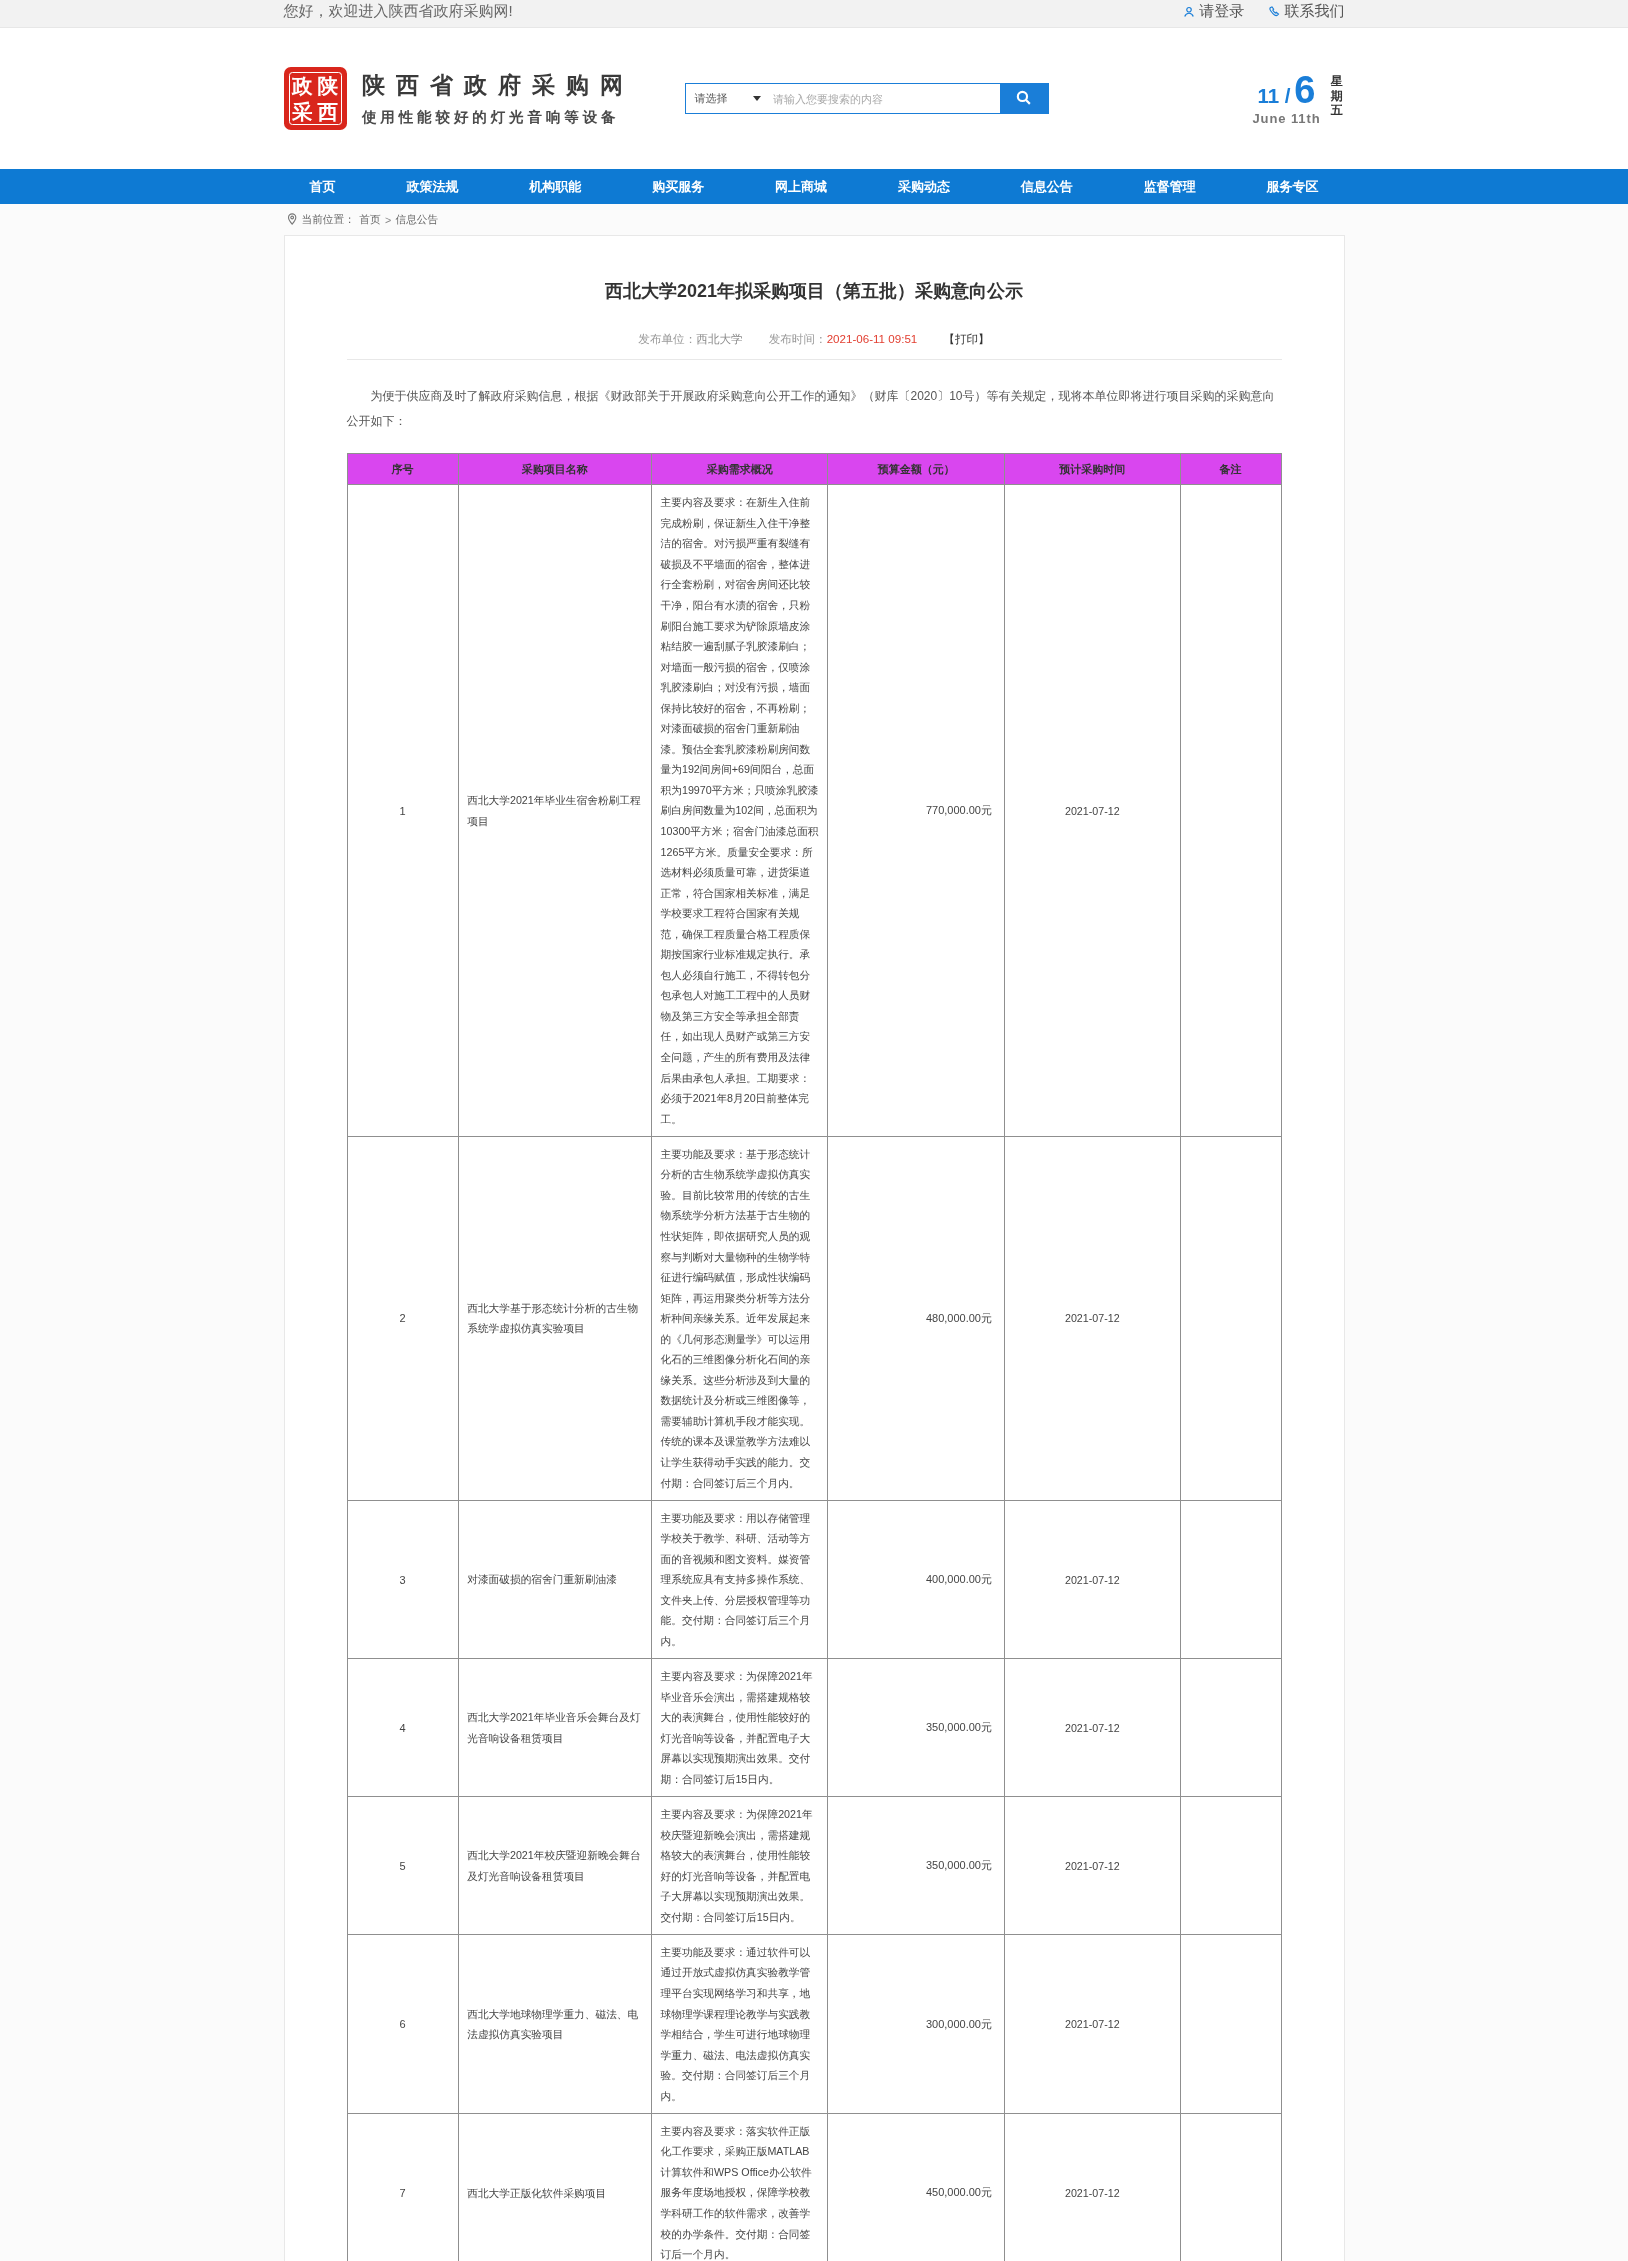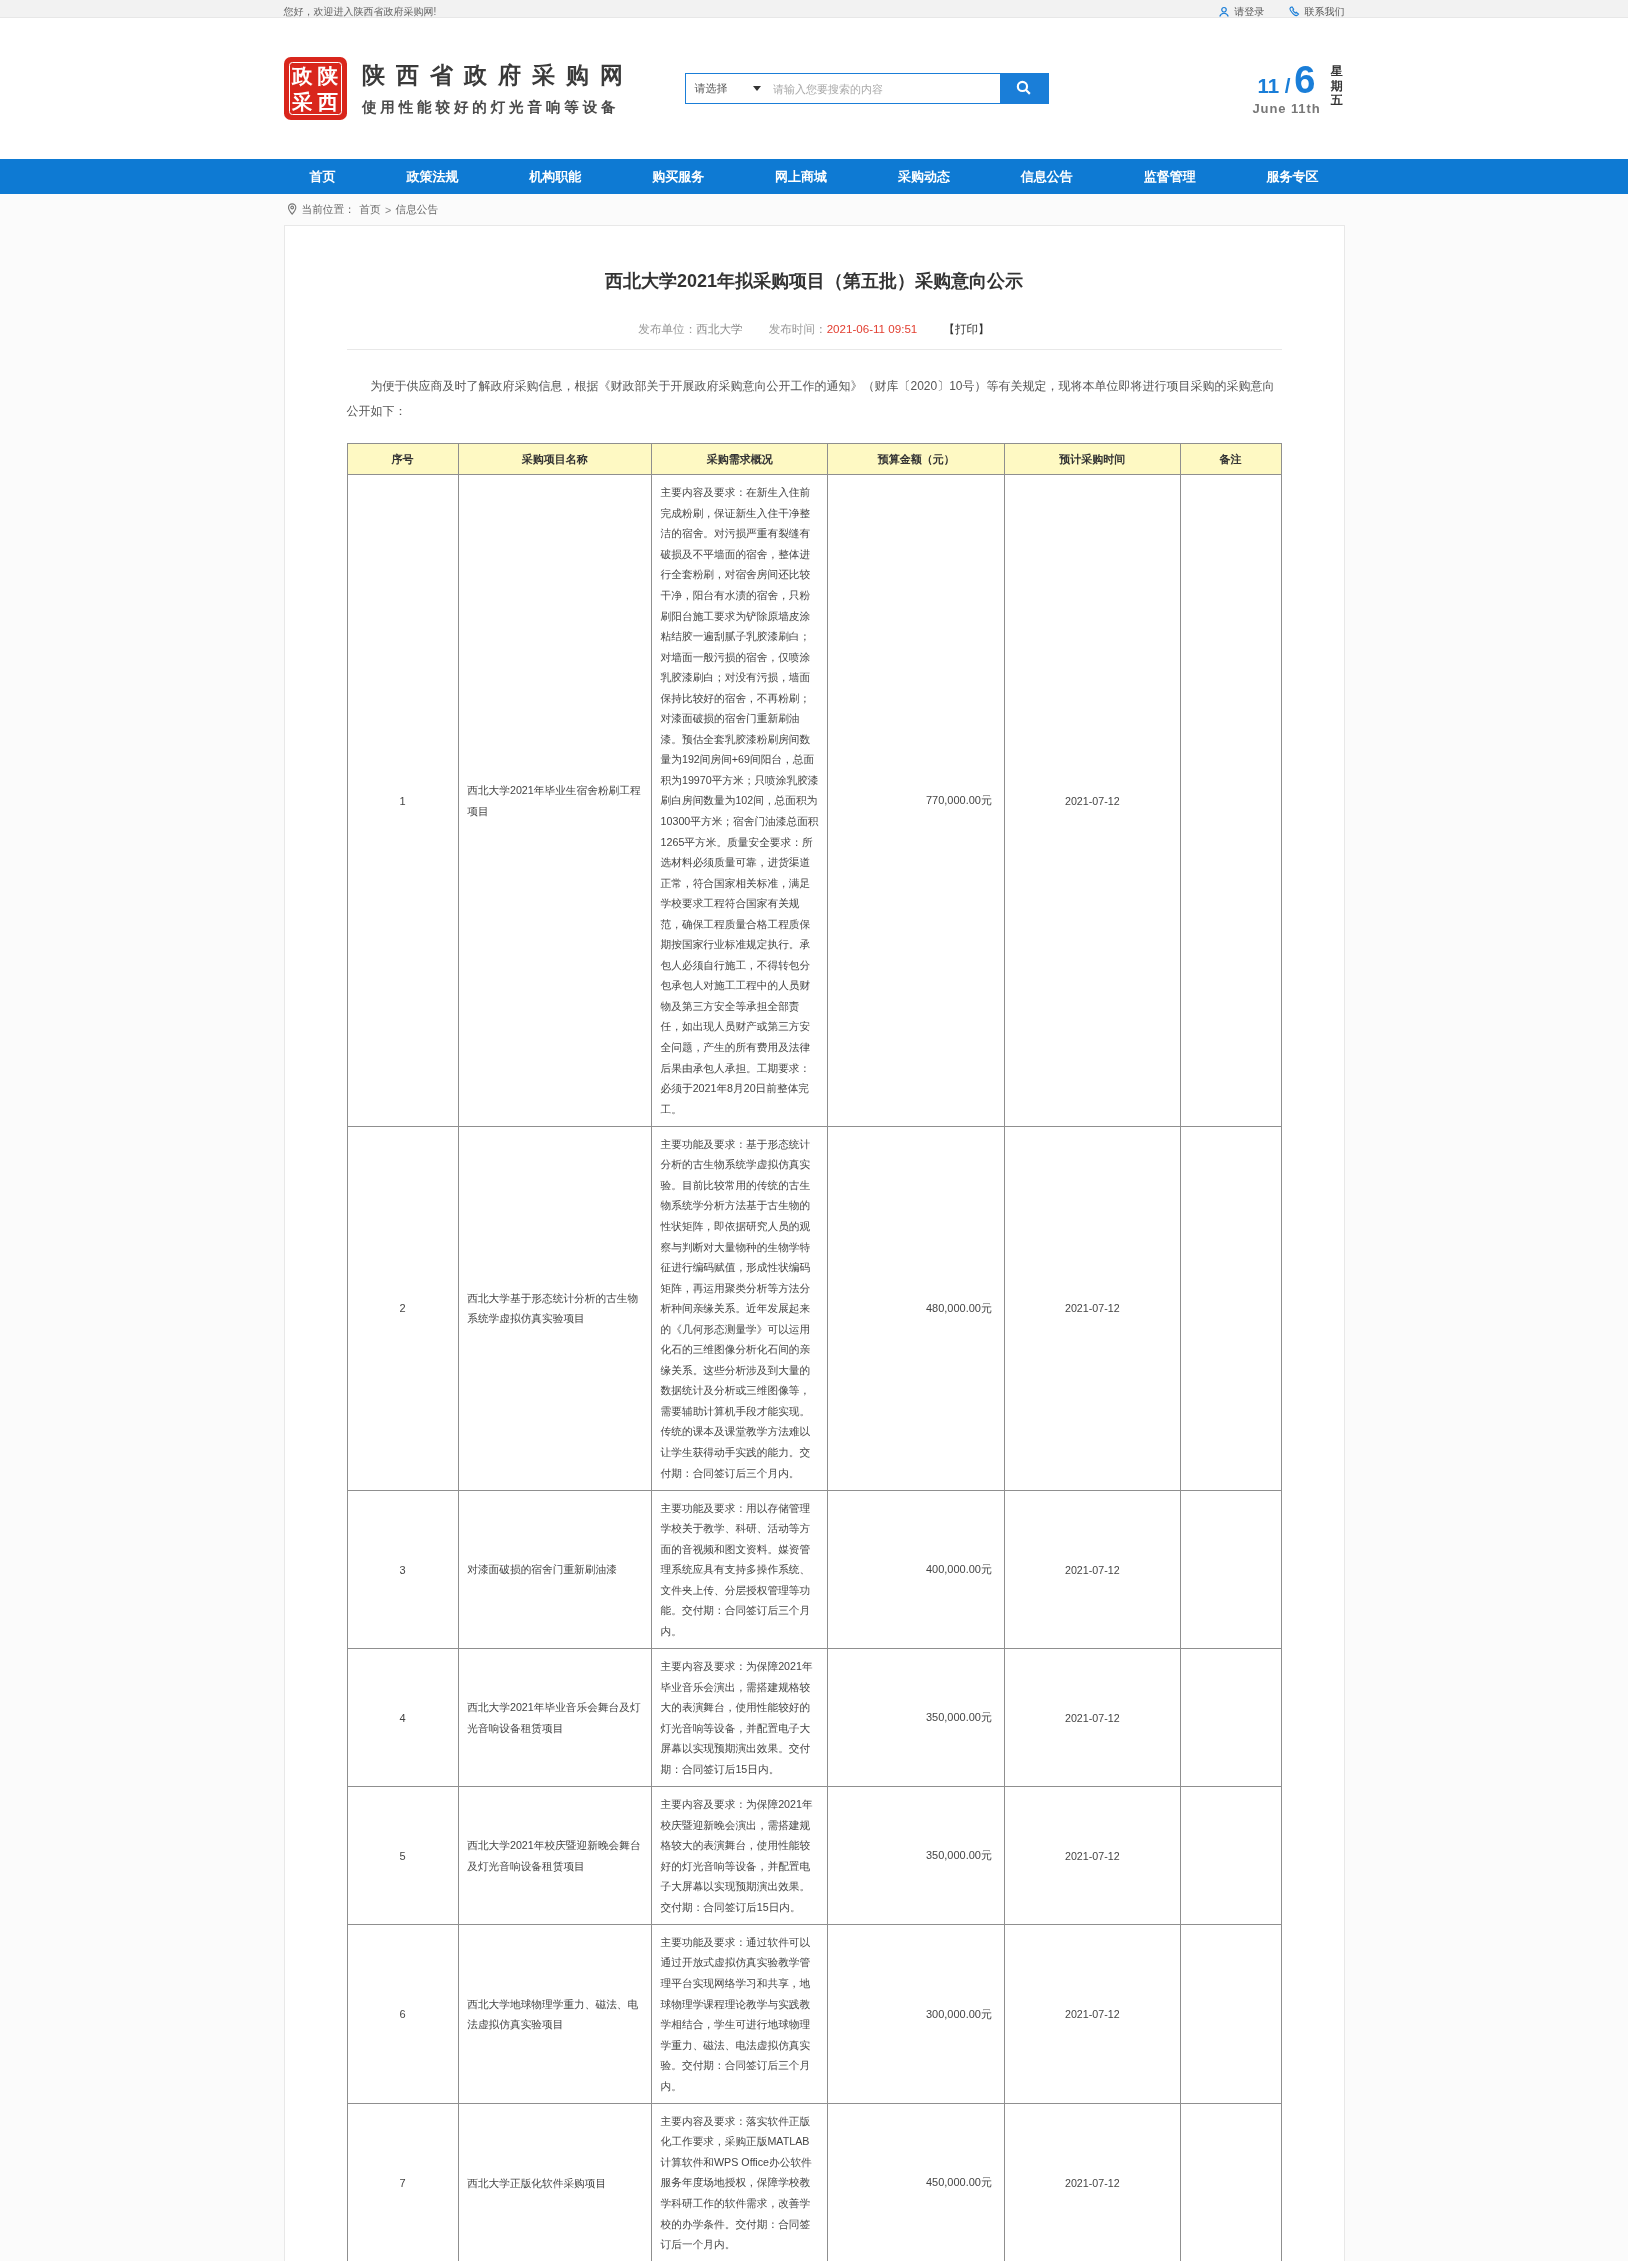--- a/index.html
+++ b/index.html
@@ -1,21 +1,21 @@
 <!DOCTYPE html>
 <html style="font-size:13.7px"><head>
 <meta charset="utf-8">
 <style>
   * { margin:0; padding:0; box-sizing:border-box; }
   html,body { background:#ffffff; font-family:"Liberation Sans","DejaVu Sans",sans-serif; color:#333; }
   body { width:1628px; }
   .container { width:1061px; margin:0 auto; }
 
   
-  .topbar { background:#f2f2f2; border-bottom:0.9px solid #e7e7e7; height:18px; font-size:10px; color:#666; }
+  .topbar { background:#f2f2f2; border-bottom:0.9px solid #e7e7e7; height:28px; font-size:15px; color:#666; }
   .topbar .container { display:flex; justify-content:space-between; align-items:center; height:23px; }
   .topbar-right { display:flex; align-items:center; gap:24px; }
   .top-link { display:flex; align-items:center; gap:4.3px; color:#555; cursor:pointer; }
   .top-link svg { display:block; }
 
   
   .header { background:#fff; height:141px; }
   .header .container { display:flex; align-items:center; height:141px; }
   .logo-box { width:63px; height:63px; background:#d9261c; border-radius:6.8px; display:flex; align-items:center; justify-content:center; flex:none; }
   .logo-inner { width:53px; height:53px; border:1.7px solid #fff; border-radius:3.4px; display:grid; grid-template-columns:1fr 1fr; }
@@ -56,21 +56,21 @@
   .art-meta { text-align:center; margin-top:29px; font-size:11.6px; color:#999; padding-bottom:12px; border-bottom:0.9px solid #e8e8e8; }
   .art-meta .gap { display:inline-block; width:26px; }
   .meta-val { color:#8a8a8a; }
   .meta-time { color:#e23e30; }
   .meta-print { color:#333; cursor:pointer; }
   .art-intro { margin-top:24px; font-size:12px; color:#555; line-height:2.1; text-indent:2em; }
 
   
   table.procure { width:100%; border-collapse:collapse; table-layout:fixed; margin-top:19px; }
   table.procure th, table.procure td { border:0.9px solid #8f8f8f; }
-  table.procure th { height:31px; font-size:11px; color:#333; font-weight:bold; background:#fef9c3; }
+  table.procure th { height:31px; font-size:11px; color:#333; font-weight:bold; background:#d946ef; }
   td.c-no { text-align:center; font-size:11px; color:#444; }
   td.c-name { padding:8.6px 8.6px; font-size:10.7px; color:#444; line-height:1.9; }
   td.c-desc { padding:6.8px 8.6px; font-size:10.7px; color:#444; line-height:1.92; }
   td.c-budget { text-align:right; padding-right:12px; font-size:11px; color:#444; }
   td.c-time { text-align:center; font-size:10.7px; color:#444; }
   td.c-note { }
 </style>
 </head>
 <body>
 

